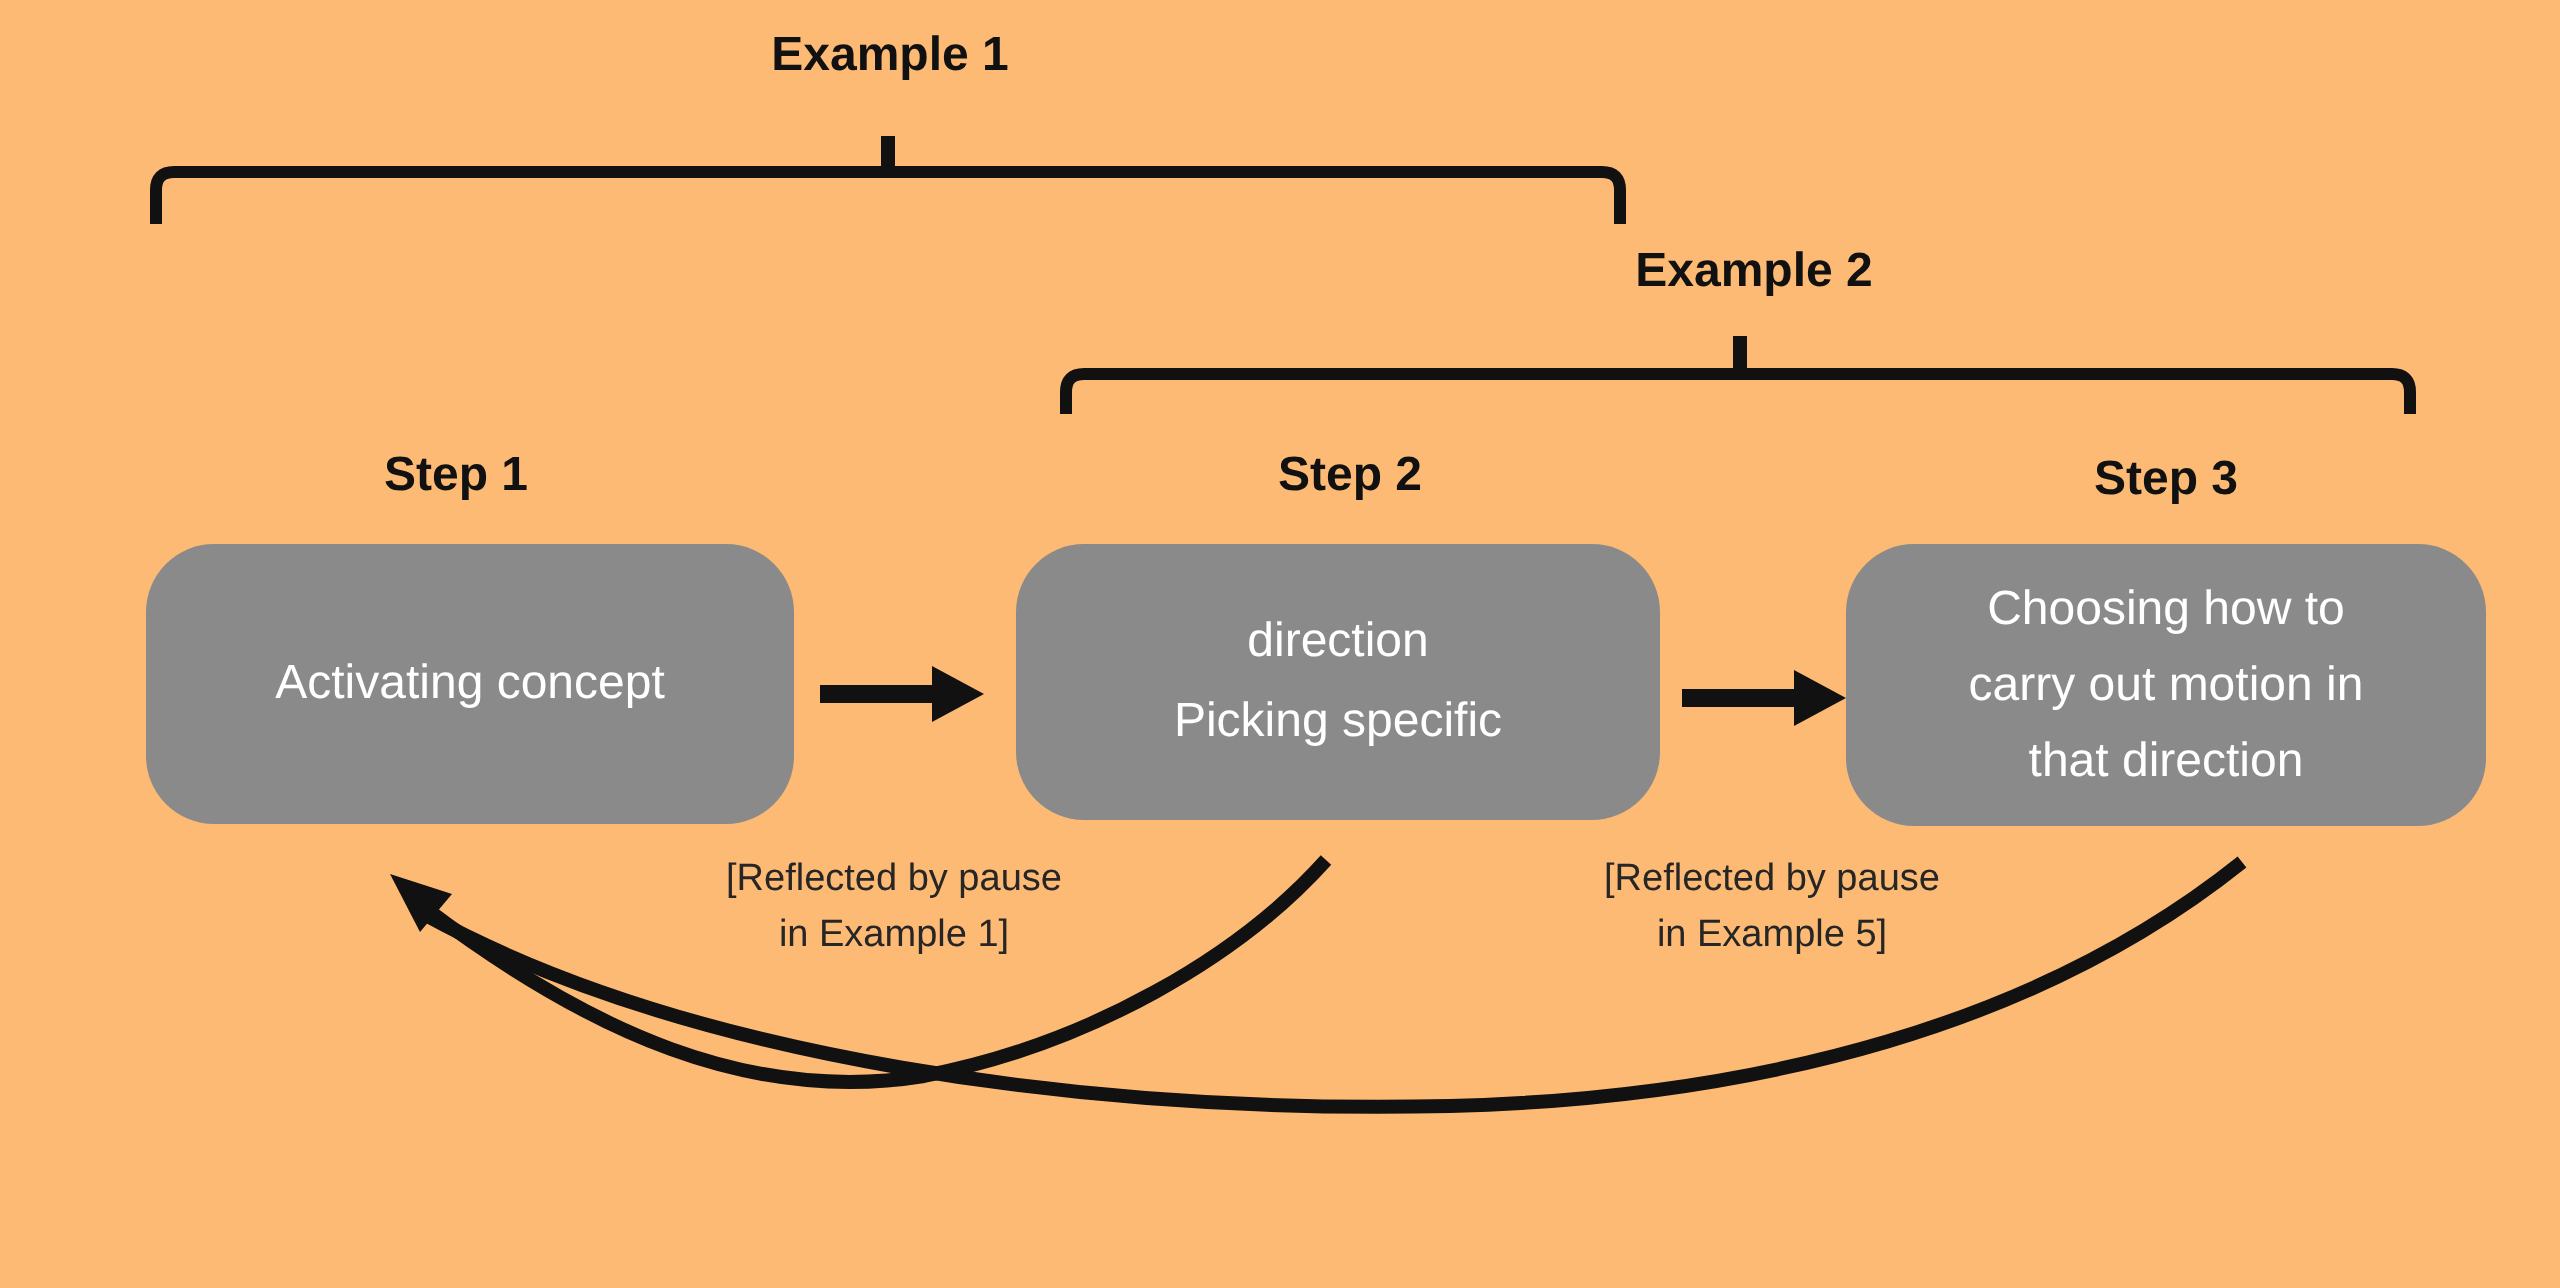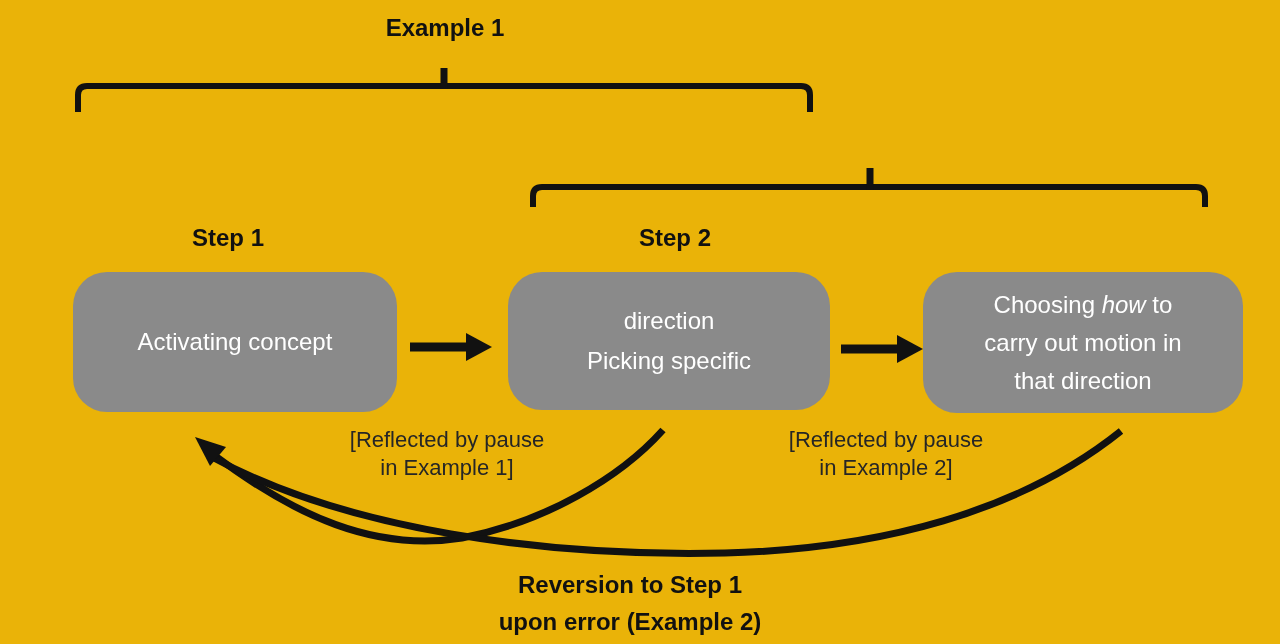--- a/index.html
+++ b/index.html
@@ -5,21 +5,21 @@
   :root{
     --box-fill:#8a8a8a;
     --box-text:#ffffff;
     --ink:#111111;
     --caption:#262626;
   }
   html,body{margin:0;padding:0;background:#ffffff;}
   #stage{
     position:relative;
     width:1280px;height:644px;
-    background:#eab308;
+    background:#fdba74;
     font-family:"Liberation Sans", sans-serif;
     overflow:hidden;
   }
   #lines{position:absolute;left:0;top:0;width:1280px;height:644px;}
   .stroke{stroke:var(--ink);fill:none;stroke-linejoin:round;}
   .fillshape{fill:var(--ink);stroke:none;}
   .label{
     position:absolute;
     color:var(--ink);
     font-weight:bold;
@@ -37,35 +37,35 @@
     align-items:center;
     justify-content:center;
     text-align:center;
     font-size:24px;
     line-height:40px;
   }
   .box .bline{display:block;}
   .caption{
     position:absolute;
     color:var(--caption);
-    font-size:22px;
+    font-size:19px;
     line-height:28px;
     text-align:center;
     white-space:nowrap;
   }
   .bottom-note{
     position:absolute;
     color:var(--ink);
     font-weight:bold;
     font-size:24px;
     line-height:37px;
     text-align:center;
     white-space:nowrap;
   }
-  .it{font-style:italic;}
+  .it{}
 </style>
 </head>
 <body>
 
 <div id="stage">
 
   <svg id="lines" width="1280" height="644" viewBox="0 0 1280 644" xmlns="http://www.w3.org/2000/svg">
 
     <path class="stroke" d="M 78,112 L 78,95 Q 78,86 87,86 L 801,86 Q 810,86 810,95 L 810,112" stroke-width="6"></path>
     <line class="stroke" x1="444" y1="89" x2="444" y2="68" stroke-width="7"></line>
@@ -82,23 +82,25 @@
       <line class="stroke" x1="841" y1="349" x2="898" y2="349" stroke-width="9"></line>
       <polygon class="fillshape" points="897,335 923,349 897,363"></polygon>
     </g>
 
     <path class="stroke" d="M 663,430 C 620,478 545,522 462,538 C 375,552 295,516 214,455" stroke-width="7"></path>
     <path class="stroke" d="M 1121,431 C 1020,512 880,549 725,553 C 545,557 345,530 212,457" stroke-width="7"></path>
     <polygon class="fillshape" points="195,437 210,466 226,447"></polygon>
   </svg>
 
   <div class="label" style="left:345px;top:14px;width:200px;">Example 1</div>
+  <div class="label" style="left:777px;top:122px;width:200px;">Example 2</div>
 
   <div class="label" style="left:128px;top:224px;width:200px;">Step 1</div>
   <div class="label" style="left:575px;top:224px;width:200px;">Step 2</div>
+  <div class="label" style="left:983px;top:226px;width:200px;">Step 3</div>
 
   <div class="box" style="left:73px;top:272px;width:324px;height:140px;text-align:right;">
     <span class="bline">Activating concept</span>
   </div>
 
   <div class="box" style="left:508px;top:272px;width:322px;height:138px;">
     <span class="bline">direction</span>
     <span class="bline">Picking specific</span>
   </div>
 
@@ -107,21 +109,17 @@
     <span class="bline">carry out motion in</span>
     <span class="bline">that direction</span>
   </div>
 
   <div class="caption" style="left:347px;top:426px;width:200px;">
     <div>[Reflected by pause</div>
     <div>in Example 1]</div>
   </div>
   <div class="caption" style="left:786px;top:426px;width:200px;">
     <div>[Reflected by pause</div>
-    <div>in Example 2]</div>
+    <div>in Example 5]</div>
   </div>
 
-  <div class="bottom-note" style="left:480px;top:566px;width:300px;">
-    <div>Reversion to Step 1</div>
-    <div>upon error (Example 2)</div>
-  </div>
 
 </div>
 
 </body></html>

